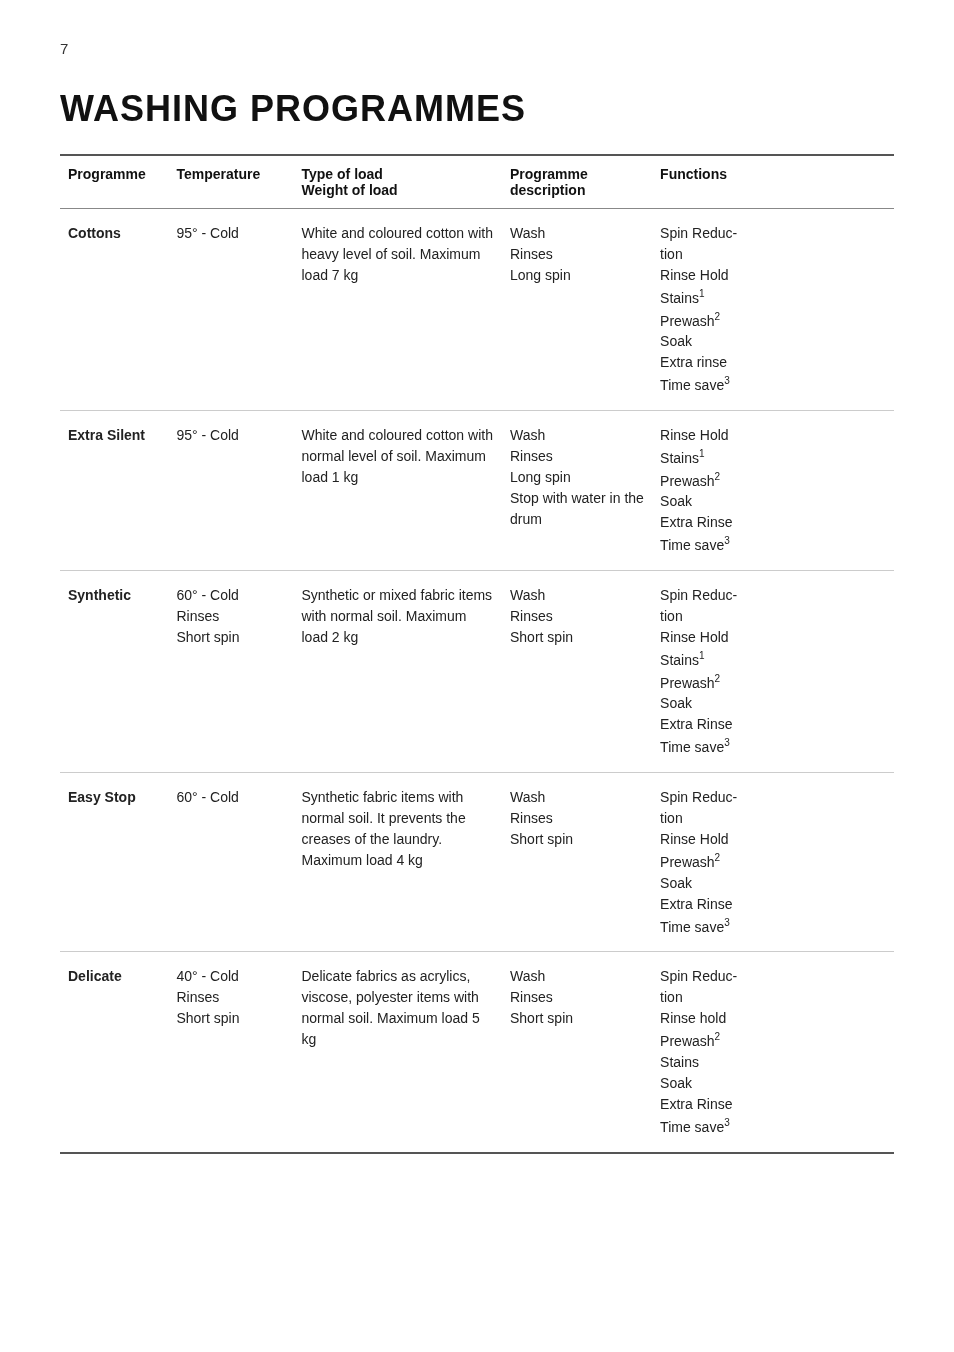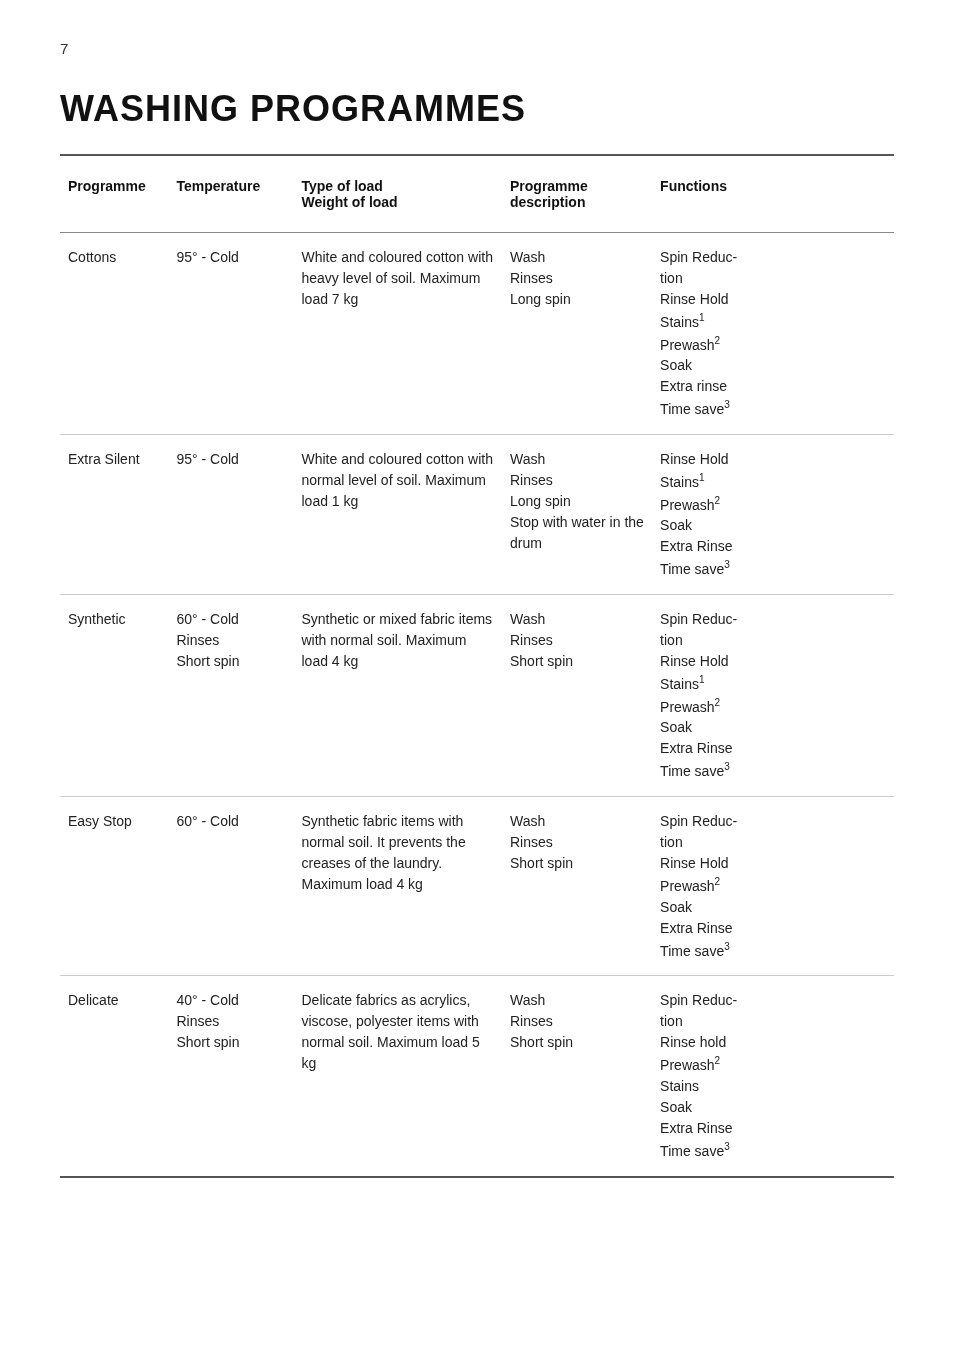--- a/index.html
+++ b/index.html
@@ -40,21 +40,21 @@
     }
 
     thead tr {
       border-bottom: 1.5px solid #888;
     }
 
     thead th {
       font-size: 14px;
       font-weight: bold;
       text-align: left;
-      padding: 22px 8px;
+      padding: 10px 8px;
       vertical-align: top;
       color: #111;
     }
 
     tbody tr {
       border-bottom: 1px solid #ccc;
       vertical-align: top;
     }
 
     tbody tr:last-child {
@@ -63,21 +63,21 @@
 
     tbody td {
       font-size: 14px;
       padding: 14px 8px;
       vertical-align: top;
       color: #222;
       line-height: 1.5;
     }
 
     td.programme-name {
-      font-weight: normal;
+      font-weight: bold;
       white-space: nowrap;
     }
 
     .col-programme { width: 13%; }
     .col-temperature { width: 15%; }
     .col-typeload { width: 25%; margin-left: 24px; }
     .col-description { width: 18%; }
     .col-functions { width: 29%; margin-left: 12px; }
 
     sup {
@@ -112,21 +112,21 @@
       <tr>
         <td class="programme-name col-programme">Extra Silent</td>
         <td class="col-temperature">95° - Cold</td>
         <td class="col-typeload">White and coloured cotton with normal level of soil. Maximum load 1 kg</td>
         <td class="col-description">Wash<br>Rinses<br>Long spin<br>Stop with water in the drum</td>
         <td class="col-functions">Rinse Hold<br>Stains<sup>1</sup><br>Prewash<sup>2</sup><br>Soak<br>Extra Rinse<br>Time save<sup>3</sup></td>
       </tr>
       <tr>
         <td class="programme-name col-programme">Synthetic</td>
         <td class="col-temperature">60° - Cold<br>Rinses<br>Short spin</td>
-        <td class="col-typeload">Synthetic or mixed fabric items with normal soil. Maximum load 4 kg</td>
+        <td class="col-typeload">Synthetic or mixed fabric items with normal soil. Maximum load 2 kg</td>
         <td class="col-description">Wash<br>Rinses<br>Short spin</td>
         <td class="col-functions">Spin Reduc-<br>tion<br>Rinse Hold<br>Stains<sup>1</sup><br>Prewash<sup>2</sup><br>Soak<br>Extra Rinse<br>Time save<sup>3</sup></td>
       </tr>
       <tr>
         <td class="programme-name col-programme">Easy Stop</td>
         <td class="col-temperature">60° - Cold</td>
         <td class="col-typeload">Synthetic fabric items with normal soil. It prevents the creases of the laundry. Maximum load 4 kg</td>
         <td class="col-description">Wash<br>Rinses<br>Short spin</td>
         <td class="col-functions">Spin Reduc-<br>tion<br>Rinse Hold<br>Prewash<sup>2</sup><br>Soak<br>Extra Rinse<br>Time save<sup>3</sup></td>
       </tr>

